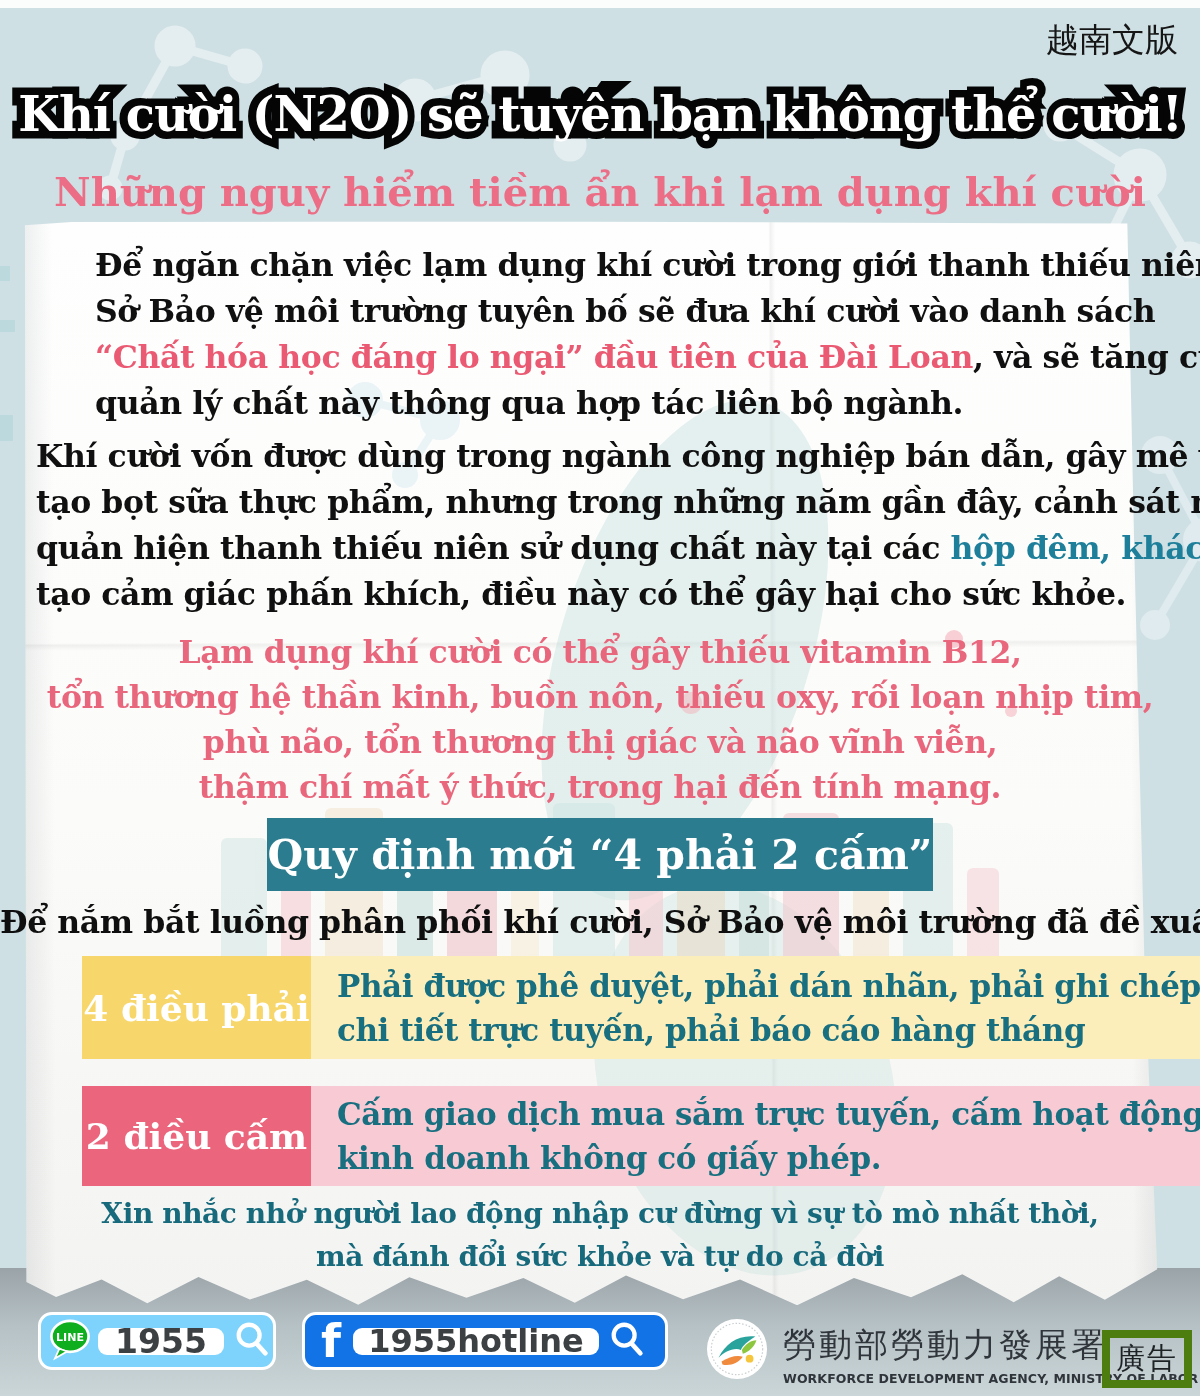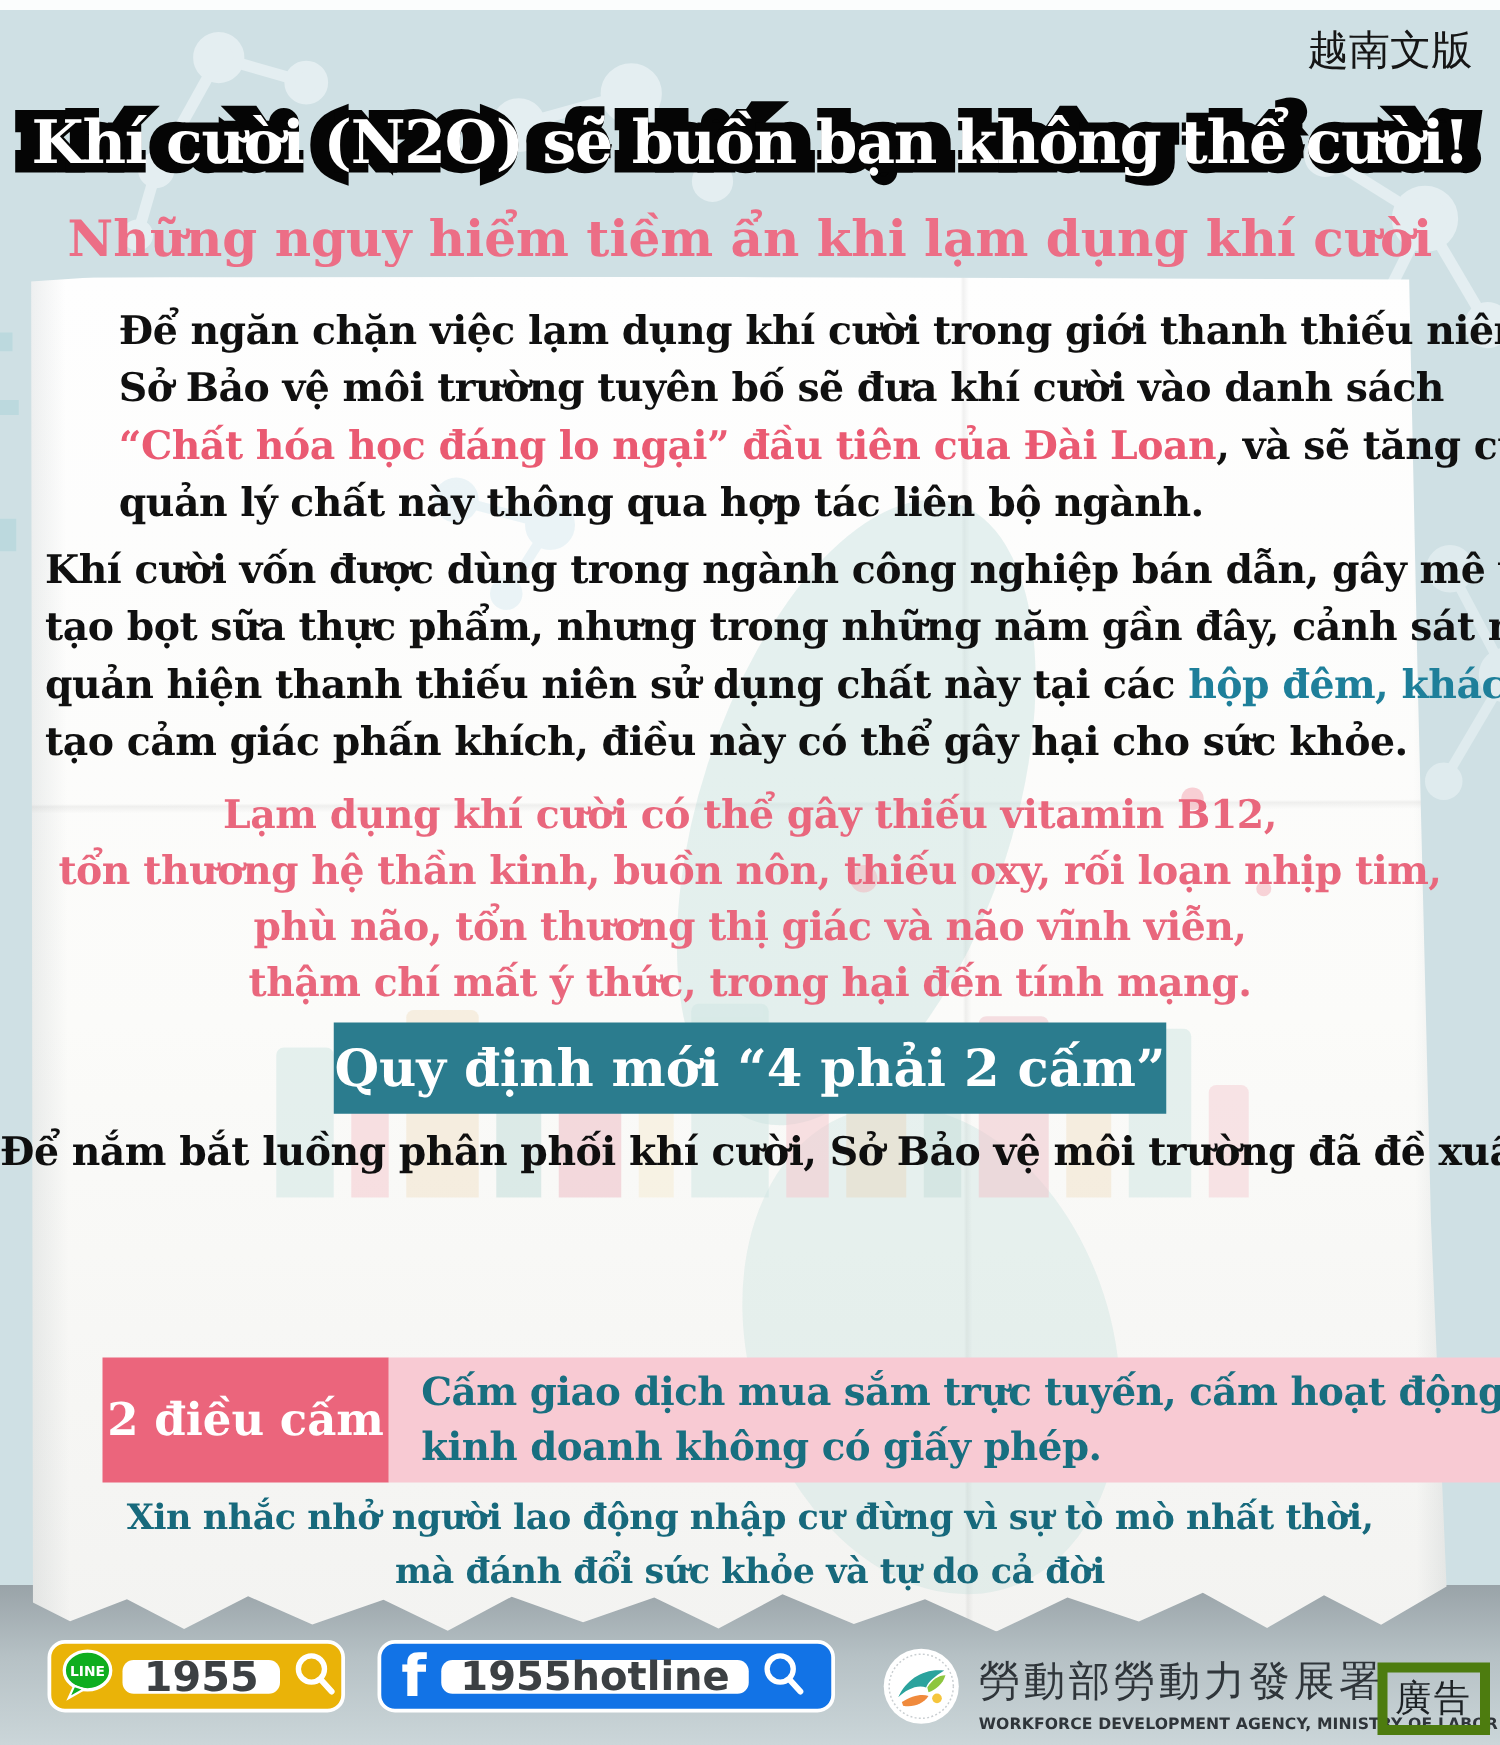--- a/index.html
+++ b/index.html
@@ -78,21 +78,21 @@
   .ban-box .content{background:#f8cad3;}
   .reminder{position:absolute;left:0;right:0;top:1192px;z-index:3;text-align:center;
     font-weight:bold;font-size:28px;line-height:43px;letter-spacing:-0.4px;color:#17697c;}
   
   .footer{position:absolute;left:0;top:1268px;width:100%;height:128px;z-index:0;
     background:linear-gradient(180deg,#99a3a8 0%,#b6c1c5 45%,#cbd6d9 100%);}
   .footer-content{position:absolute;left:0;top:0;width:1200px;height:1396px;z-index:4;pointer-events:none;}
   .footer-content > *{pointer-events:auto;}
   .search-btn{position:absolute;top:1312px;height:58px;border:3px solid #fff;border-radius:14px;
     box-sizing:border-box;display:flex;align-items:center;}
-  .line-btn{left:38px;width:238px;background:#eab308;}
+  .line-btn{left:38px;width:238px;background:#7dd3fc;}
   .fb-btn{left:302px;width:366px;background:#1273e6;}
   .pill-input{height:27px;background:#fff;border-radius:9px;display:flex;align-items:center;justify-content:center;
     font-family:"DejaVu Sans","Liberation Sans",sans-serif;font-weight:600;color:#3c4043;}
   .line-input{margin-left:5px;width:126px;font-size:33px;}
   .fb-input{margin-left:12px;width:246px;font-size:32px;}
   .line-bubble{margin-left:6px;flex:none;}
   .fb-f{margin-left:16px;font-family:"DejaVu Sans","Liberation Sans",sans-serif;
     font-weight:bold;font-size:46px;line-height:46px;color:#ffffff;}
   .mag{margin-left:9px;flex:none;}
   .wda-logo{position:absolute;left:706px;top:1318px;width:62px;height:62px;}
@@ -204,21 +204,21 @@
     <div style="width:34px;height:95px;background:#f6c6cc;"></div>
     <div style="width:48px;height:125px;background:#e8d9c2;"></div>
     <div style="width:30px;height:80px;background:#c5ded9;"></div>
     <div style="width:56px;height:145px;background:#f0c3ca;"></div>
     <div style="width:36px;height:105px;background:#f2e2c8;"></div>
     <div style="width:50px;height:135px;background:#cfe6e3;"></div>
     <div style="width:32px;height:90px;background:#f6cdd3;"></div>
   </div>
 
   <div class="lang-tag">越南文版</div>
-  <div class="hero-title" data-text="Khí cười (N2O) sẽ khiến bạn không thể cười!">Khí cười (N2O) sẽ buồn bạn không thể cười!</div>
+  <div class="hero-title" data-text="Khí cười (N2O) sẽ khiến bạn không thể cười!">Khí cười (N2O) sẽ tuyên bạn không thể cười!</div>
   <div class="subtitle">Những nguy hiểm tiềm ẩn khi lạm dụng khí cười</div>
 
   <div class="bodytext para-intro">
     <span class="pline">Để ngăn chặn việc lạm dụng khí cười trong giới thanh thiếu niên,</span>
     <span class="pline">Sở Bảo vệ môi trường tuyên bố sẽ đưa khí cười vào danh sách</span>
     <span class="pline"><span class="hl-red">“Chất hóa học đáng lo ngại” đầu tiên của Đài Loan</span><span>, và sẽ tăng cường</span></span>
     <span class="pline">quản lý chất này thông qua hợp tác liên bộ ngành.</span>
   </div>
 
   <div class="bodytext para-usage">
@@ -231,20 +231,27 @@
   <div class="bodytext para-harm">
     <span class="pline">Lạm dụng khí cười có thể gây thiếu vitamin B12,</span>
     <span class="pline">tổn thương hệ thần kinh, buồn nôn, thiếu oxy, rối loạn nhịp tim,</span>
     <span class="pline">phù não, tổn thương thị giác và não vĩnh viễn,</span>
     <span class="pline">thậm chí mất ý thức, trong hại đến tính mạng.</span>
   </div>
 
   <div class="banner">Quy định mới “4 phải 2 cấm”</div>
   <div class="reg-intro">Để nắm bắt luồng phân phối khí cười, Sở Bảo vệ môi trường đã đề xuất</div>
 
+  <div class="rule-box must-box">
+    <div class="label">4 điều phải</div>
+    <div class="content">
+      <span class="pline">Phải được phê duyệt, phải dán nhãn, phải ghi chép</span>
+      <span class="pline">chi tiết trực tuyến, phải báo cáo hàng tháng</span>
+    </div>
+  </div>
 
   <div class="rule-box ban-box">
     <div class="label">2 điều cấm</div>
     <div class="content">
       <span class="pline">Cấm giao dịch mua sắm trực tuyến, cấm hoạt động</span>
       <span class="pline">kinh doanh không có giấy phép.</span>
     </div>
   </div>
 
   <div class="reminder">

